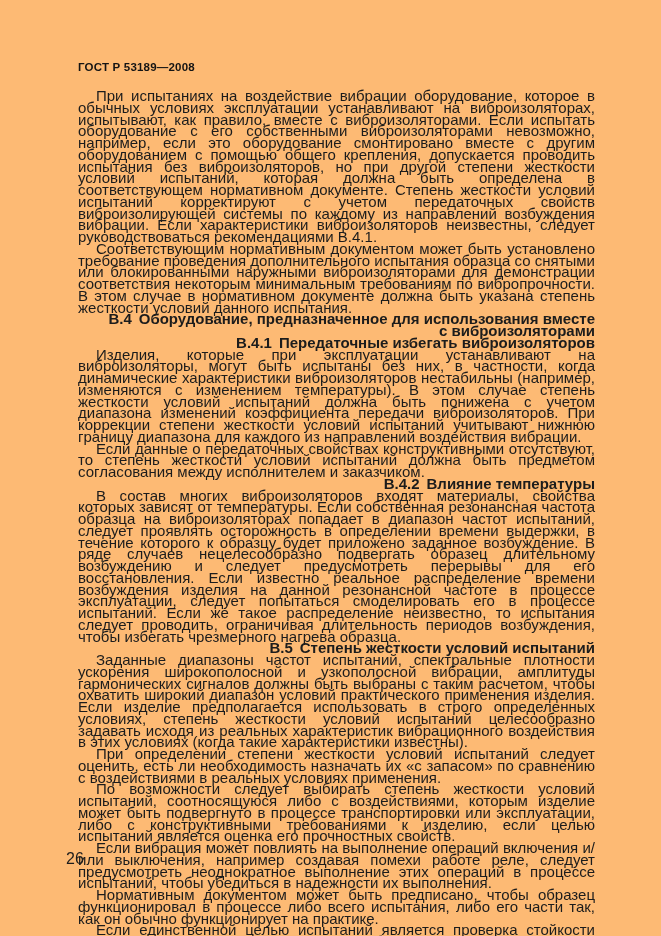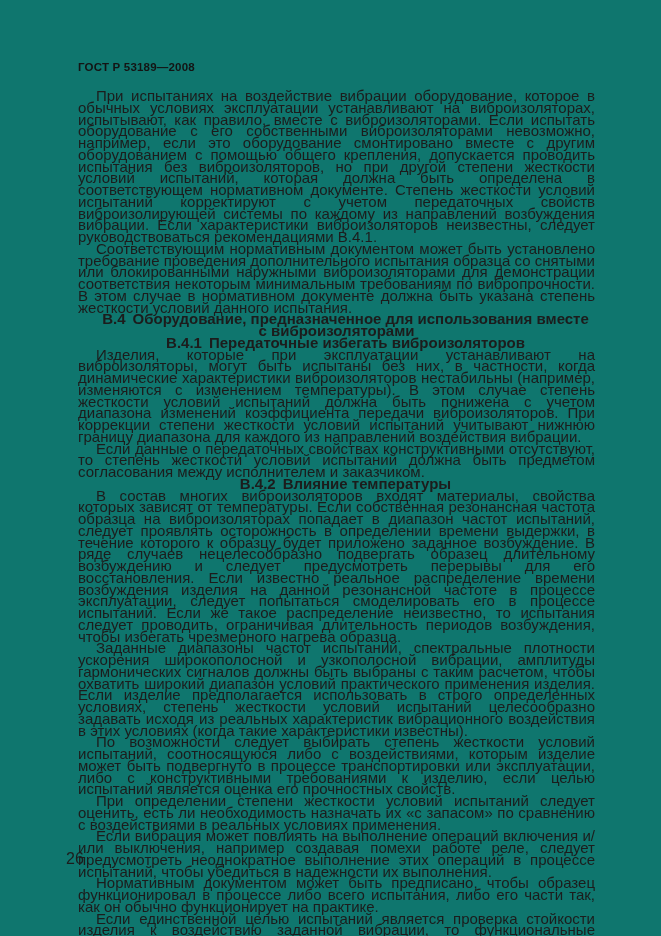--- a/index.html
+++ b/index.html
@@ -4,21 +4,21 @@
 <style>
   html, body {
     margin: 0;
     padding: 0;
     background: #ffffff;
   }
   .page {
     position: relative;
     width: 661px;
     height: 936px;
-    background: #0f766e;
+    background: #fdba74;
     font-family: "Liberation Sans", sans-serif;
     color: #1a1a1a;
     overflow: hidden;
   }
   .doc-header {
     position: absolute;
     left: 78px;
     top: 61px;
     font-size: 11.5px;
     font-weight: bold;
@@ -34,21 +34,21 @@
     line-height: 11.75px;
     text-align: justify;
     color: #1c1c1c;
   }
   .doc-body p {
     margin: 0;
     text-indent: 18px;
   }
   .doc-body p.heading {
     font-weight: bold;
-    text-align: center;
+    text-align: right;
   }
   .doc-body .h-label {
     margin-right: 7px;
   }
   .page-number {
     position: absolute;
     left: 66px;
     top: 850px;
     font-size: 16px;
     color: #1c1c1c;
@@ -62,23 +62,24 @@
 
   <div class="doc-body">
       <p class="para">При испытаниях на воздействие вибрации оборудование, которое в обычных условиях эксплуатации устанавливают на виброизоляторах, испытывают, как правило, вместе с виброизоляторами. Если испытать оборудование с его собственными виброизоляторами невозможно, например, если это оборудование смонтировано вместе с другим оборудованием с помощью общего крепления, допускается проводить испытания без виброизоляторов, но при другой степени жесткости условий испытаний, которая должна быть определена в соответствующем нормативном документе. Степень жесткости условий испытаний корректируют с учетом передаточных свойств виброизолирующей системы по каждому из направлений возбуждения вибрации. Если характеристики виброизоляторов неизвестны, следует руководствоваться рекомендациями В.4.1.</p>
       <p class="para">Соответствующим нормативным документом может быть установлено требование проведения дополнительного испытания образца со снятыми или блокированными наружными виброизоляторами для демонстрации соответствия некоторым минимальным требованиям по вибропрочности. В этом случае в нормативном документе должна быть указана степень жесткости условий данного испытания.</p>
       <p class="heading"><span class="h-label">В.4</span><span>Оборудование, предназначенное для использования вместе с виброизоляторами</span></p>
       <p class="heading"><span class="h-label">В.4.1</span><span>Передаточные избегать виброизоляторов</span></p>
       <p class="para">Изделия, которые при эксплуатации устанавливают на виброизоляторы, могут быть испытаны без них, в частности, когда динамические характеристики виброизоляторов нестабильны (например, изменяются с изменением температуры). В этом случае степень жесткости условий испытаний должна быть понижена с учетом диапазона изменений коэффициента передачи виброизоляторов. При коррекции степени жесткости условий испытаний учитывают нижнюю границу диапазона для каждого из направлений воздействия вибрации.</p>
       <p class="para">Если данные о передаточных свойствах конструктивными отсутствуют, то степень жесткости условий испытаний должна быть предметом согласования между исполнителем и заказчиком.</p>
       <p class="heading"><span class="h-label">В.4.2</span><span>Влияние температуры</span></p>
       <p class="para">В состав многих виброизоляторов входят материалы, свойства которых зависят от температуры. Если собственная резонансная частота образца на виброизоляторах попадает в диапазон частот испытаний, следует проявлять осторожность в определении времени выдержки, в течение которого к образцу будет приложено заданное возбуждение. В ряде случаев нецелесообразно подвергать образец длительному возбуждению и следует предусмотреть перерывы для его восстановления. Если известно реальное распределение времени возбуждения изделия на данной резонансной частоте в процессе эксплуатации, следует попытаться смоделировать его в процессе испытаний. Если же такое распределение неизвестно, то испытания следует проводить, ограничивая длительность периодов возбуждения, чтобы избегать чрезмерного нагрева образца.</p>
+      <p class="heading"><span class="h-label">В.5</span><span>Степень жесткости условий испытаний</span></p>
       <p class="para">Заданные диапазоны частот испытаний, спектральные плотности ускорения широкополосной и узкополосной вибрации, амплитуды гармонических сигналов должны быть выбраны с таким расчетом, чтобы охватить широкий диапазон условий практического применения изделия. Если изделие предполагается использовать в строго определенных условиях, степень жесткости условий испытаний целесообразно задавать исходя из реальных характеристик вибрационного воздействия в этих условиях (когда такие характеристики известны).</p>
+      <p class="para">При определении степени жесткости условий испытаний следует оценить, есть ли необходимость назначать их «с запасом» по сравнению с воздействиями в реальных условиях применения.</p>
       <p class="para">По возможности следует выбирать степень жесткости условий испытаний, соотносящуюся либо с воздействиями, которым изделие может быть подвергнуто в процессе транспортировки или эксплуатации, либо с конструктивными требованиями к изделию, если целью испытаний является оценка его прочностных свойств.</p>
-      <p class="para">При определении степени жесткости условий испытаний следует оценить, есть ли необходимость назначать их «с запасом» по сравнению с воздействиями в реальных условиях применения.</p>
       <p class="para">Если вибрация может повлиять на выполнение операций включения и/или выключения, например создавая помехи работе реле, следует предусмотреть неоднократное выполнение этих операций в процессе испытаний, чтобы убедиться в надежности их выполнения.</p>
       <p class="para">Нормативным документом может быть предписано, чтобы образец функционировал в процессе либо всего испытания, либо его части так, как он обычно функционирует на практике.</p>
       <p class="para">Если единственной целью испытаний является проверка стойкости изделия к воздействию заданной вибрации, то функциональные возможности образца оценивают после завершения испытаний.</p>
       <p class="para">Начальные и заключительные измерения проводят с целью оценить, как повлияло на образец воздействие вибрации, созданной в процессе испытаний.</p>
     </div>
 
   <div class="page-number">26</div>
 </div>
 
 </body></html>

